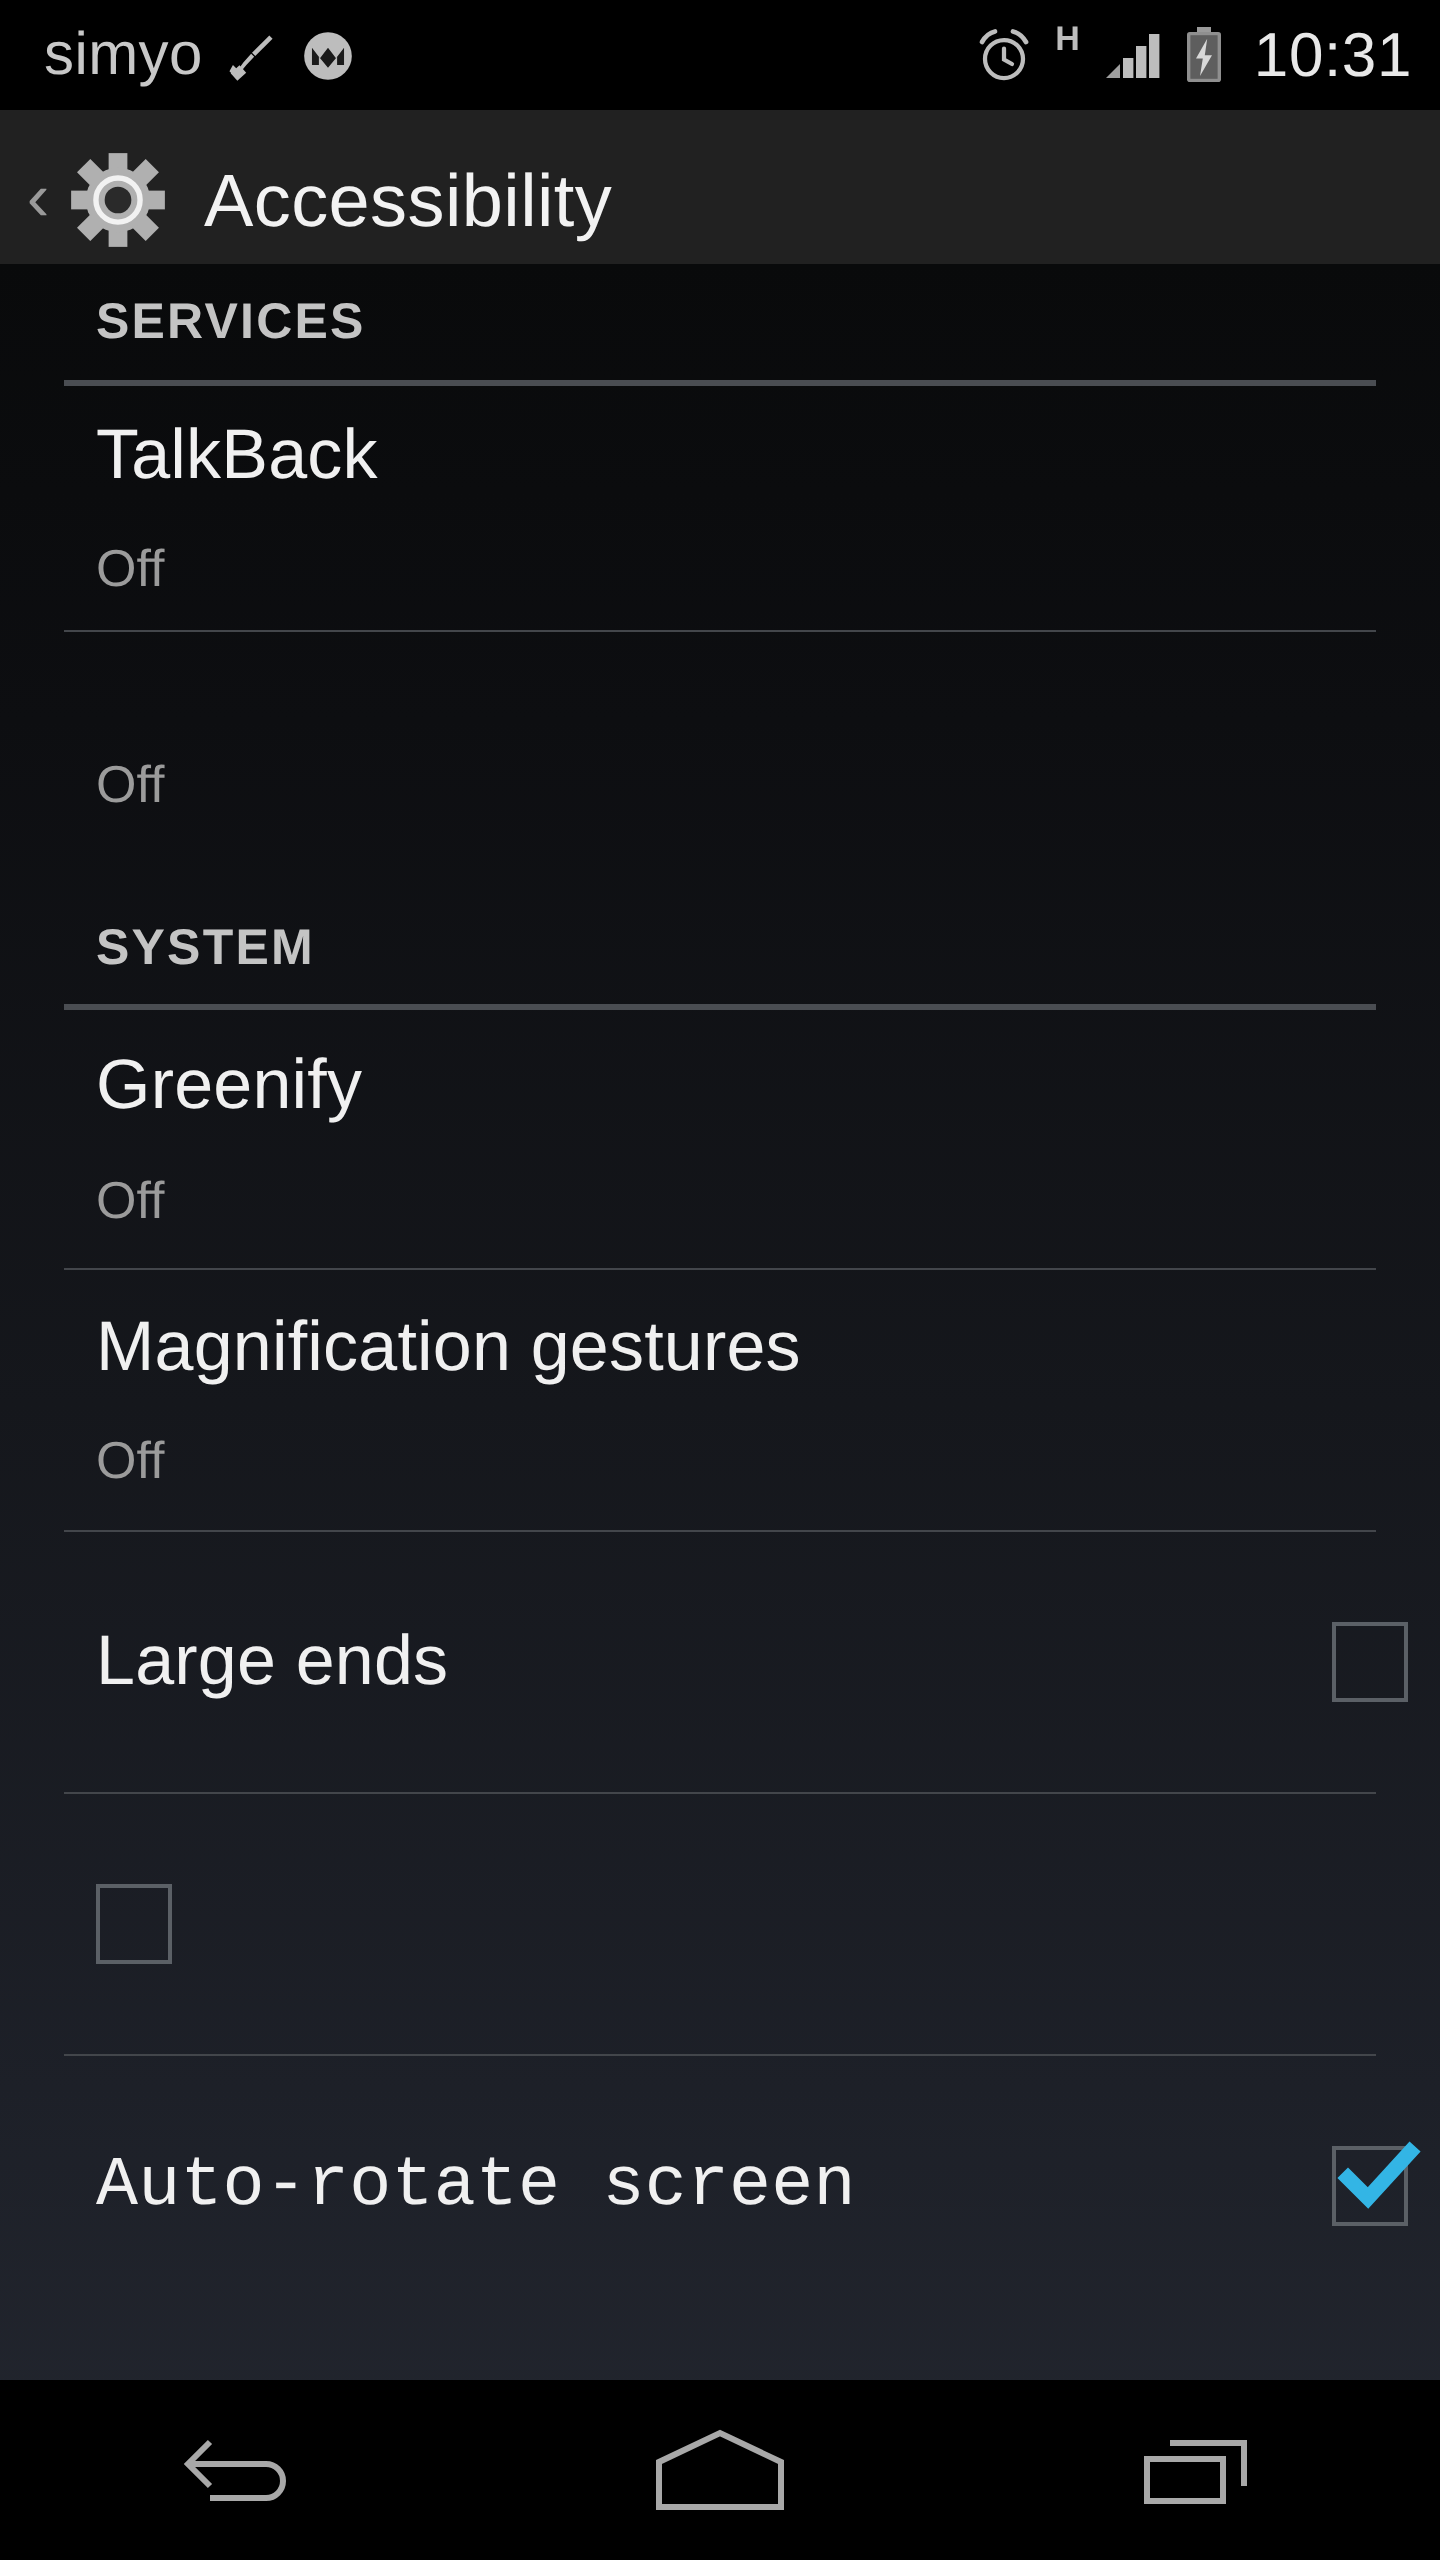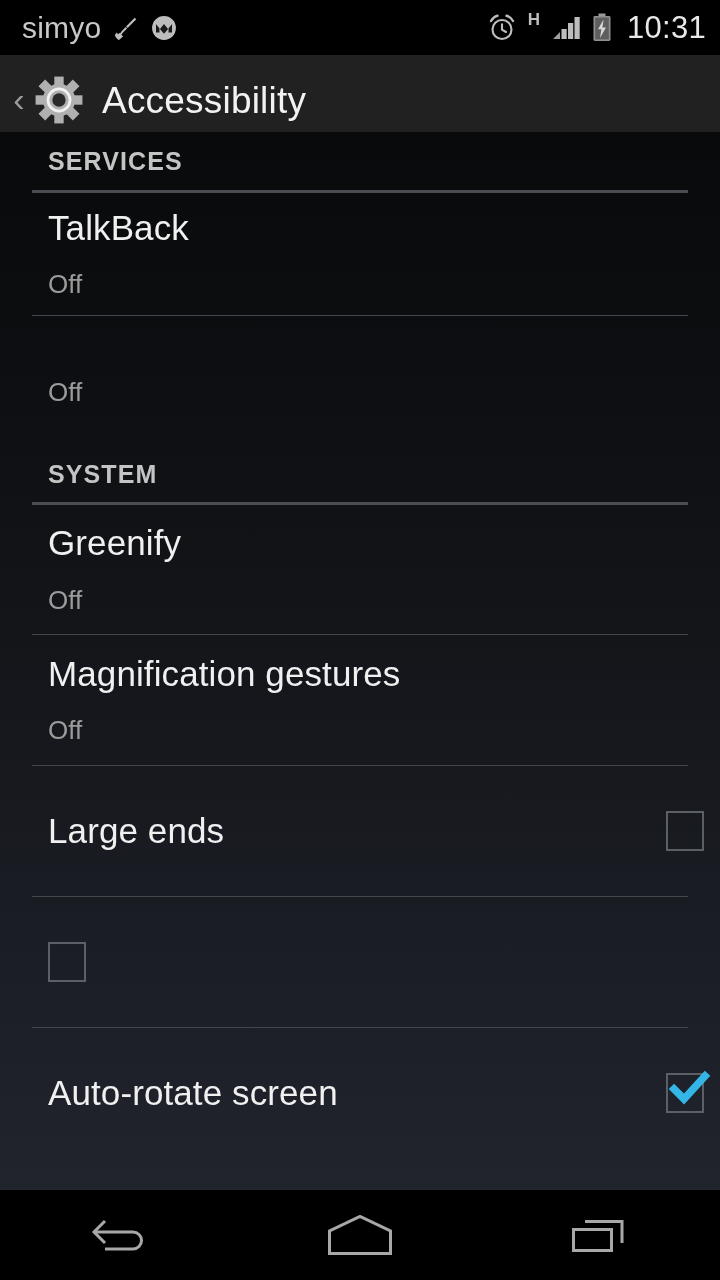--- a/index.html
+++ b/index.html
@@ -312,21 +312,21 @@
       </div>
       <div class="checkbox"></div>
     </div>
     <div class="divider-thin"></div>
 
     <div class="list-item" style="height:130px;">
       <div class="checkbox"></div>
     </div>
     <div class="divider-thin"></div>
 
-    <div class="list-item" style="height:130px;">
+    <div class="list-item" style="height:130px;font-family:Liberation Mono, monospace;">
       <div class="li-text">
         <div class="li-title">Auto-rotate screen</div>
       </div>
       <div class="checkbox checked">
         <svg class="check-glyph" viewBox="0 0 48 48">
           <path d="M10 25 L20 35 L41 12" fill="none" stroke="#33b5e5" stroke-width="7.5" stroke-linecap="square" stroke-linejoin="miter"></path>
         </svg>
       </div>
     </div>
 

